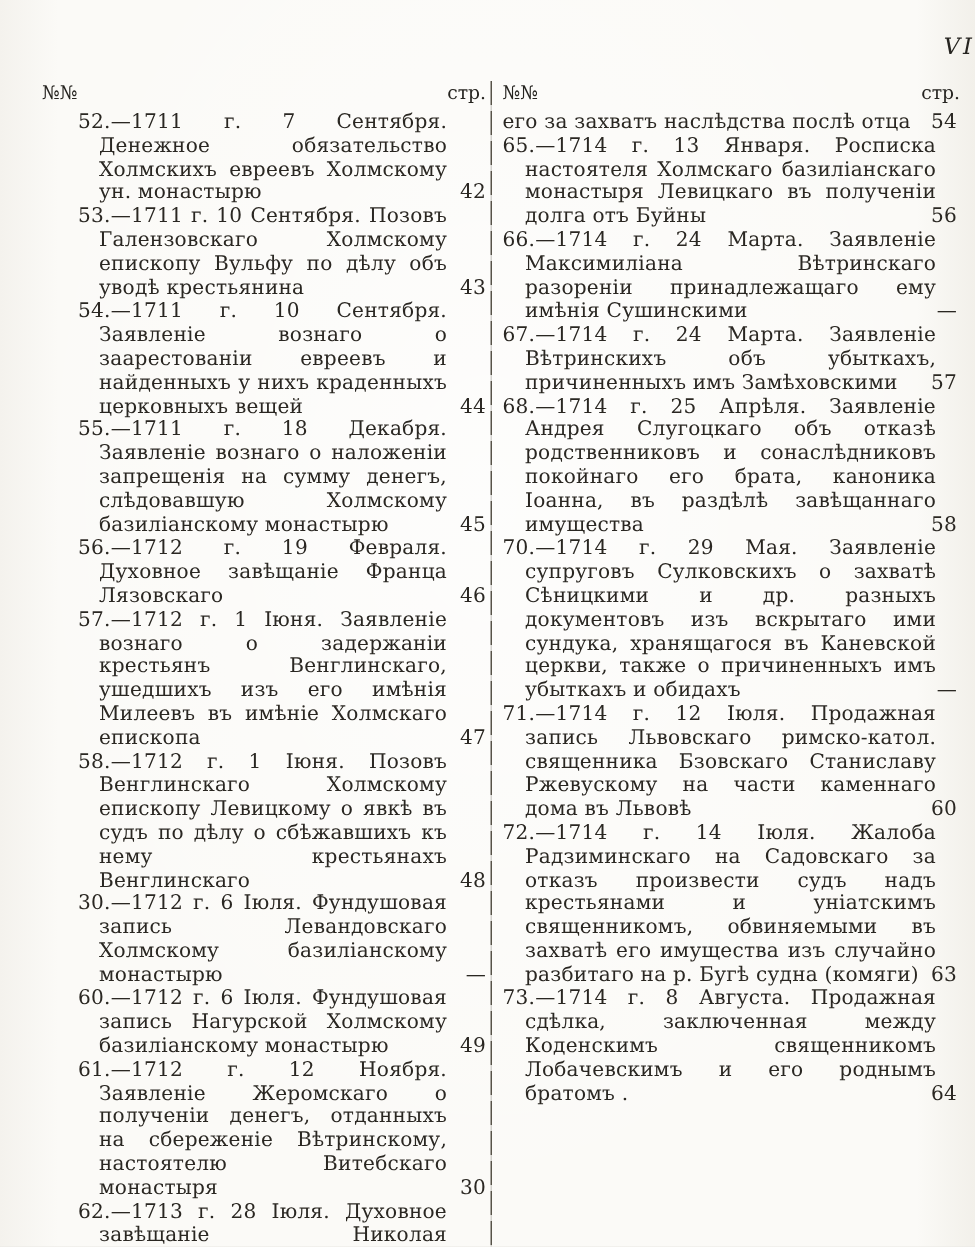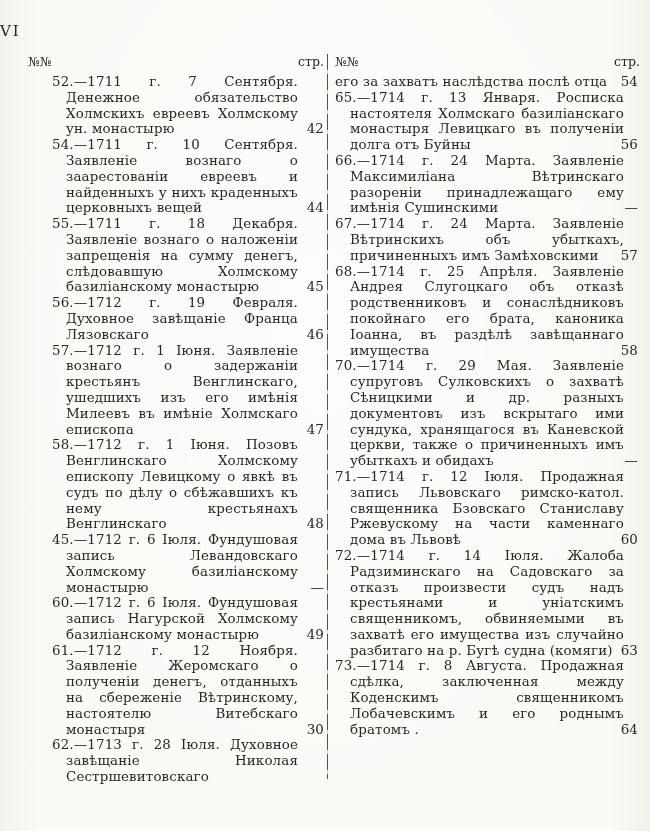--- a/index.html
+++ b/index.html
@@ -13,25 +13,26 @@
     width: 650px; height: 831px;
     box-sizing: border-box;
     padding-top: 22px;
     background:
       radial-gradient(ellipse at 50% 40%, rgba(255,255,255,0.6) 0%, rgba(255,255,255,0) 70%),
       linear-gradient(90deg, #f4f2ed 0%, #fbfaf7 6%, #fbfaf7 94%, #f2f0ea 100%);
     color: #2a2722;
     overflow: hidden;
   }
   .folio {
-    text-align: left;
+    text-align: right;
     font-size: 15px;
     letter-spacing: 2px;
     margin-bottom: 14px;
     color: #262420;
+    font-style: italic;
   }
   .columns {
     display: flex;
     align-items: stretch;
     padding: 0 10px 0 28px;
   }
   .col { box-sizing: border-box; }
   .col.left  { flex: 0 0 296px; width: 296px; }
   .col.right { flex: 1 1 auto; margin-left: 4px; }
   .divider {
@@ -76,26 +77,27 @@
 <div class="page">
   <div class="folio">VI</div>
   <div class="columns">
 
     <div class="col left">
       <div class="col-head">
         <span>№№</span>
         <span>стр.</span>
       </div>
       <div class="entry"><span class="num">52.</span><span class="txt">—1711 г. 7 Сентября. Денежное обязательство Холмскихъ евреевъ Холмскому ун. монастырю</span><span class="pg">42</span></div>
+      <div class="entry"><span class="num">53.</span><span class="txt">—1711 г. 10 Сентября. Позовъ Галензовскаго Холмскому епископу Вульфу по дѣлу объ уводѣ крестьянина</span><span class="pg">43</span></div>
       <div class="entry"><span class="num">54.</span><span class="txt">—1711 г. 10 Сентября. Заявленіе вознаго о заарестованіи евреевъ и найденныхъ у нихъ краденныхъ церковныхъ вещей</span><span class="pg">44</span></div>
       <div class="entry"><span class="num">55.</span><span class="txt">—1711 г. 18 Декабря. Заявленіе вознаго о наложеніи запрещенія на сумму денегъ, слѣдовавшую Холмскому базиліанскому монастырю</span><span class="pg">45</span></div>
       <div class="entry"><span class="num">56.</span><span class="txt">—1712 г. 19 Февраля. Духовное завѣщаніе Франца Лязовскаго</span><span class="pg">46</span></div>
       <div class="entry"><span class="num">57.</span><span class="txt">—1712 г. 1 Іюня. Заявленіе вознаго о задержаніи крестьянъ Венглинскаго, ушедшихъ изъ его имѣнія Милеевъ въ имѣніе Холмскаго епископа</span><span class="pg">47</span></div>
       <div class="entry"><span class="num">58.</span><span class="txt">—1712 г. 1 Іюня. Позовъ Венглинскаго Холмскому епископу Левицкому о явкѣ въ судъ по дѣлу о сбѣжавшихъ къ нему крестьянахъ Венглинскаго</span><span class="pg">48</span></div>
-      <div class="entry"><span class="num">45.</span><span class="txt">—1712 г. 6 Іюля. Фундушовая запись Левандовскаго Холмскому базиліанскому монастырю</span><span class="pg">—</span></div>
+      <div class="entry"><span class="num">30.</span><span class="txt">—1712 г. 6 Іюля. Фундушовая запись Левандовскаго Холмскому базиліанскому монастырю</span><span class="pg">—</span></div>
       <div class="entry"><span class="num">60.</span><span class="txt">—1712 г. 6 Іюля. Фундушовая запись Нагурской Холмскому базиліанскому монастырю</span><span class="pg">49</span></div>
       <div class="entry"><span class="num">61.</span><span class="txt">—1712 г. 12 Ноября. Заявленіе Жеромскаго о полученіи денегъ, отданныхъ на сбереженіе Вѣтринскому, настоятелю Витебскаго монастыря</span><span class="pg">30</span></div>
       <div class="entry"><span class="num">62.</span><span class="txt">—1713 г. 28 Іюля. Духовное завѣщаніе Николая Сестршевитовскаго</span></div>
 
     </div>
 
     <div class="divider"></div>
 
     <div class="col right">
       <div class="col-head">

